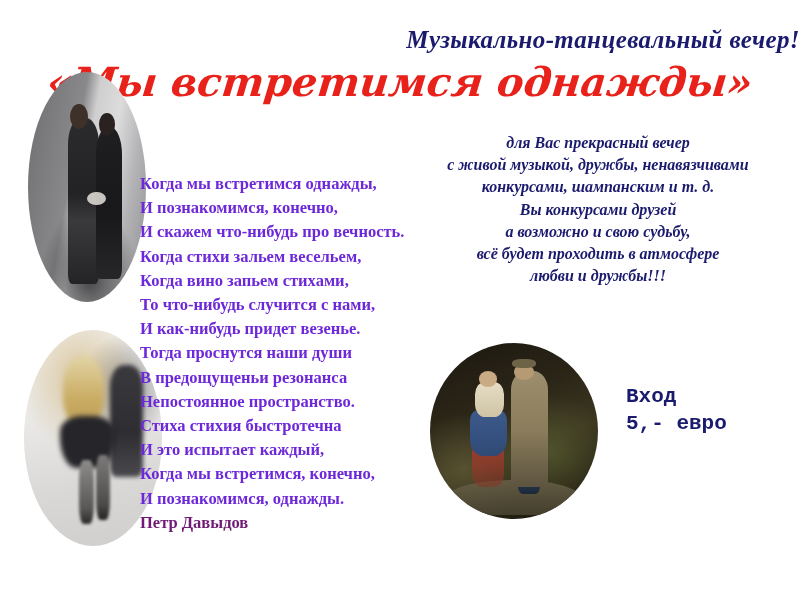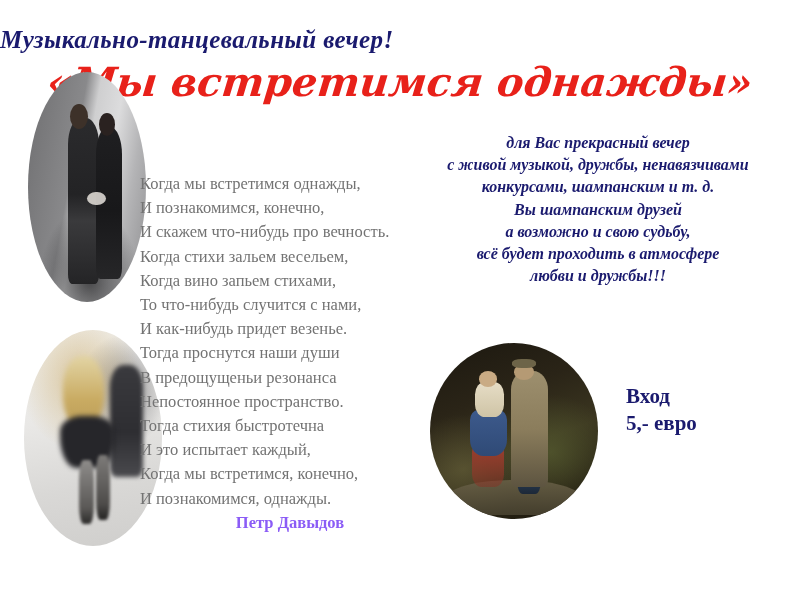--- a/index.html
+++ b/index.html
@@ -18,21 +18,21 @@
     background: #ffffff;
     overflow: hidden;
   }
 
   
   .heading-main {
     position: absolute;
     left: 0;
     top: 26px;
     width: 800px;
-    text-align: left;
+    text-align: right;
     font-family: "Liberation Serif", "DejaVu Serif", serif;
     font-weight: bold;
     font-style: italic;
     font-size: 25px;
     letter-spacing: 0.4px;
     color: #1a1a6e;
     white-space: nowrap;
   }
   .heading-script {
     position: absolute;
@@ -274,34 +274,33 @@
 
   
   #poem {
     position: absolute;
     left: 140px;
     top: 172px;
     width: 300px;
   }
   #poem .poem-line {
     font-family: "Liberation Serif", "DejaVu Serif", serif;
-    font-weight: normal;
+    font-weight: bold;
     font-size: 16.5px;
     line-height: 24.2px;
-    color: #737373;
+    color: #6d28d9;
     white-space: nowrap;
   }
   #poem .poem-author {
     font-family: "Liberation Serif", "DejaVu Serif", serif;
     font-weight: bold;
     font-size: 16.5px;
     line-height: 24.2px;
-    color: #8b5cf6;
-    white-space: nowrap;
-    text-align: center;
+    color: #701a75;
+    white-space: nowrap;
   }
 
   
   #invitation {
     position: absolute;
     left: 398px;
     top: 132px;
     width: 400px;
     text-align: center;
   }
@@ -318,21 +317,21 @@
     font-size: 17px;
   }
 
   
   #price {
     position: absolute;
     left: 626px;
     top: 383px;
   }
   #price .price-line {
-    font-family: Liberation Serif, serif;
+    font-family: Liberation Mono, monospace;
     font-weight: bold;
     font-size: 21px;
     line-height: 27px;
     color: #1a1a6e;
     white-space: nowrap;
   }
 </style>
 </head>
 <body>
 
@@ -374,32 +373,32 @@
     <div class="poem-line">Когда мы встретимся однажды,</div>
     <div class="poem-line">И познакомимся, конечно,</div>
     <div class="poem-line">И скажем что-нибудь про вечность.</div>
     <div class="poem-line">Когда стихи зальем весельем,</div>
     <div class="poem-line">Когда вино запьем стихами,</div>
     <div class="poem-line">То что-нибудь случится с нами,</div>
     <div class="poem-line">И как-нибудь придет везенье.</div>
     <div class="poem-line">Тогда проснутся наши души</div>
     <div class="poem-line">В предощущеньи резонанса</div>
     <div class="poem-line">Непостоянное пространство.</div>
-    <div class="poem-line">Тогда стихия быстротечна</div>
+    <div class="poem-line">Стиха стихия быстротечна</div>
     <div class="poem-line">И это испытает каждый,</div>
     <div class="poem-line">Когда мы встретимся, конечно,</div>
     <div class="poem-line">И познакомимся, однажды.</div>
     <div class="poem-author">Петр Давыдов</div>
   </div>
 
   <div id="invitation">
     <div class="inv-line">для Вас прекрасный вечер</div>
     <div class="inv-line">с живой музыкой, дружбы, ненавязчивами</div>
     <div class="inv-line">конкурсами, шампанским и т. д.</div>
-    <div class="inv-line">Вы шампанским друзей</div>
+    <div class="inv-line">Вы конкурсами друзей</div>
     <div class="inv-line">а возможно и свою судьбу,</div>
     <div class="inv-line">всё будет проходить в атмосфере</div>
     <div class="inv-line">любви и дружбы!!!</div>
   </div>
 
   <div id="price">
     <div class="price-line">Вход</div>
     <div class="price-line">5,- евро</div>
   </div>
 

